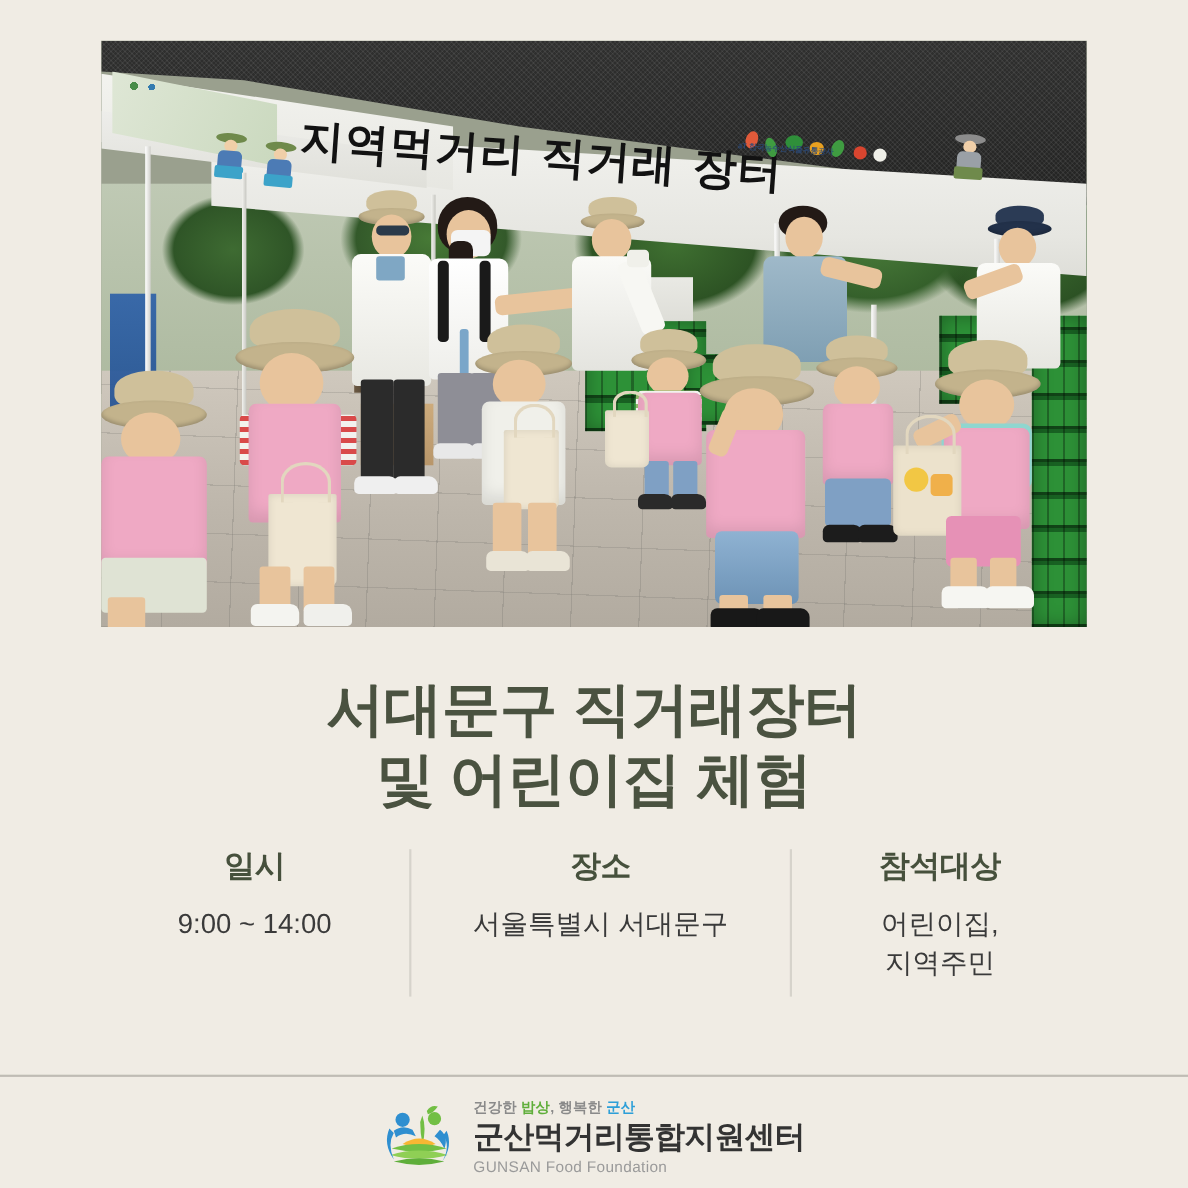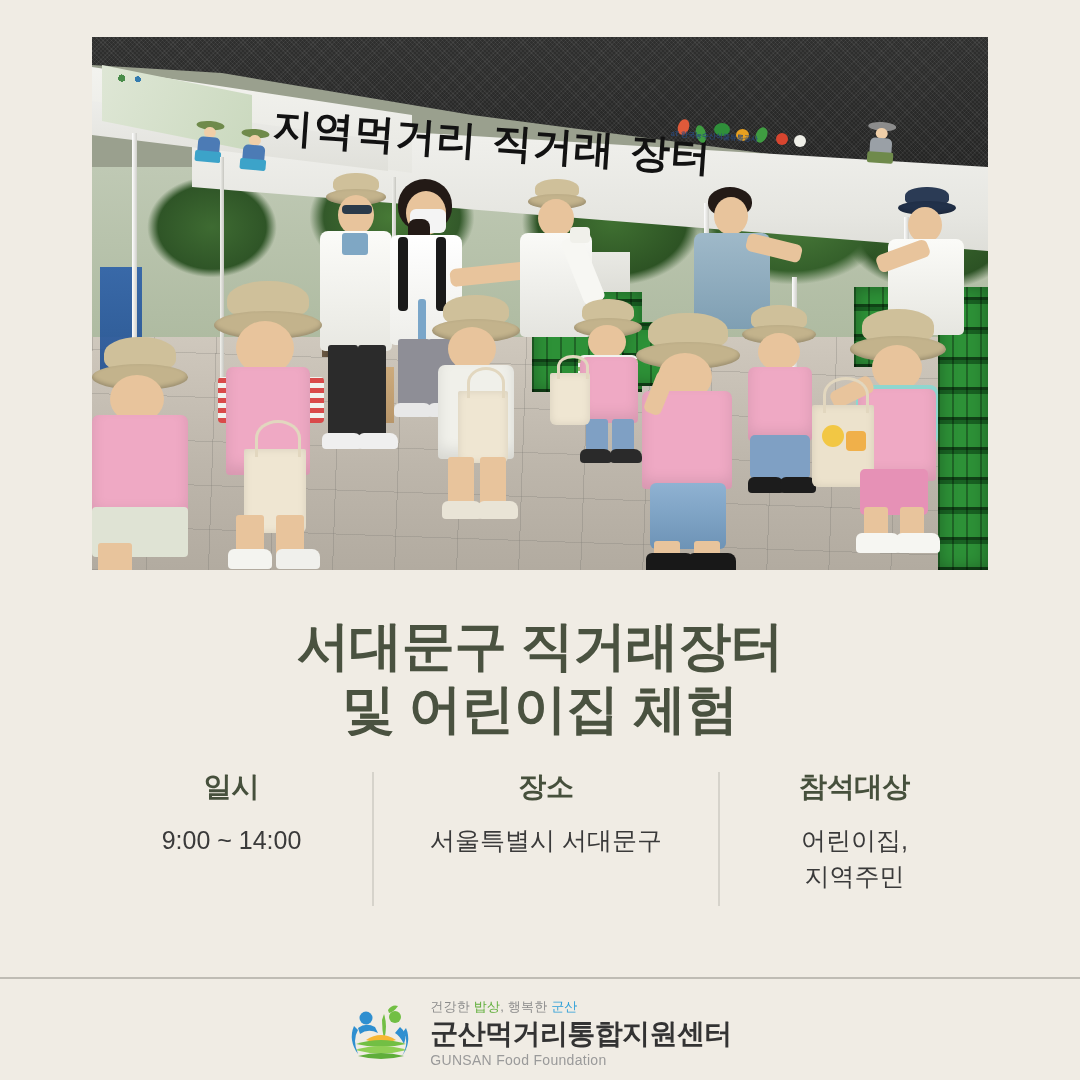--- a/index.html
+++ b/index.html
@@ -186,21 +186,21 @@
   
   .hr{
     position:absolute;left:0;top:977px;width:1080px;height:2px;background:#bfbcb4;
   }
   .footer{
     position:absolute;left:0;top:985px;width:1080px;height:95px;
     display:flex;align-items:center;justify-content:center;gap:16px;
   }
   .emblem{position:relative;width:66px;height:66px;flex:0 0 auto;}
   .logo-text{display:flex;flex-direction:column;justify-content:center;}
-  .tagline{font-size:13px;font-weight:400;color:#8a8a8a;letter-spacing:.2px;margin-bottom:2px;}
+  .tagline{font-size:13px;font-weight:700;color:#8a8a8a;letter-spacing:.2px;margin-bottom:2px;}
   .tagline .g{color:#5fae3a;}
   .tagline .b{color:#2d9fd8;}
   .brand{font-size:28px;font-weight:800;color:#333333;letter-spacing:-.6px;line-height:32px;}
   .sub{font-size:14px;color:#9a9a9a;letter-spacing:.3px;margin-top:2px;}
 </style>
 </head>
 <body>
 
 <div class="poster">
 

